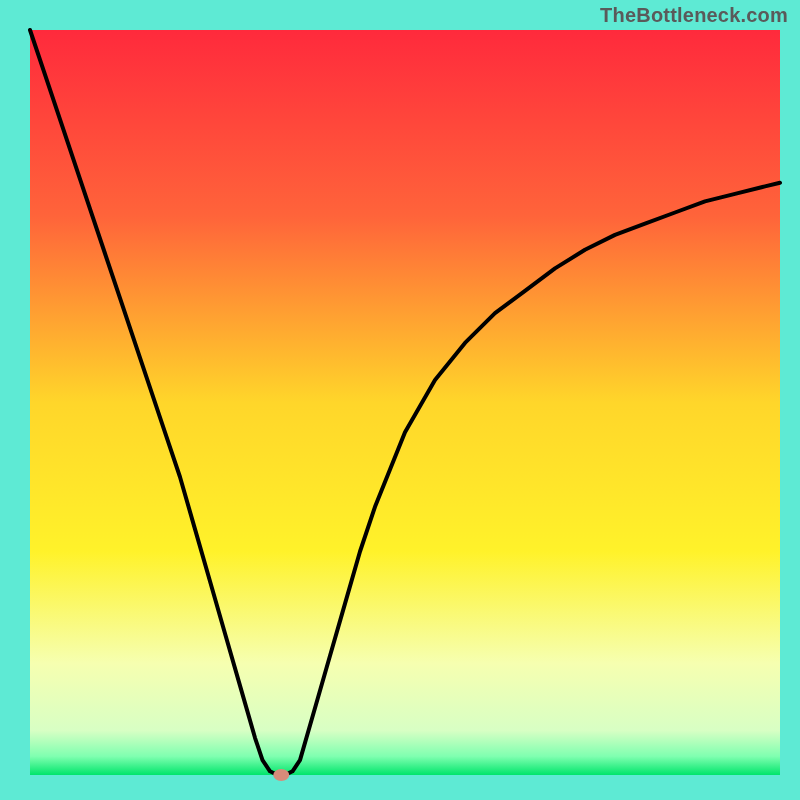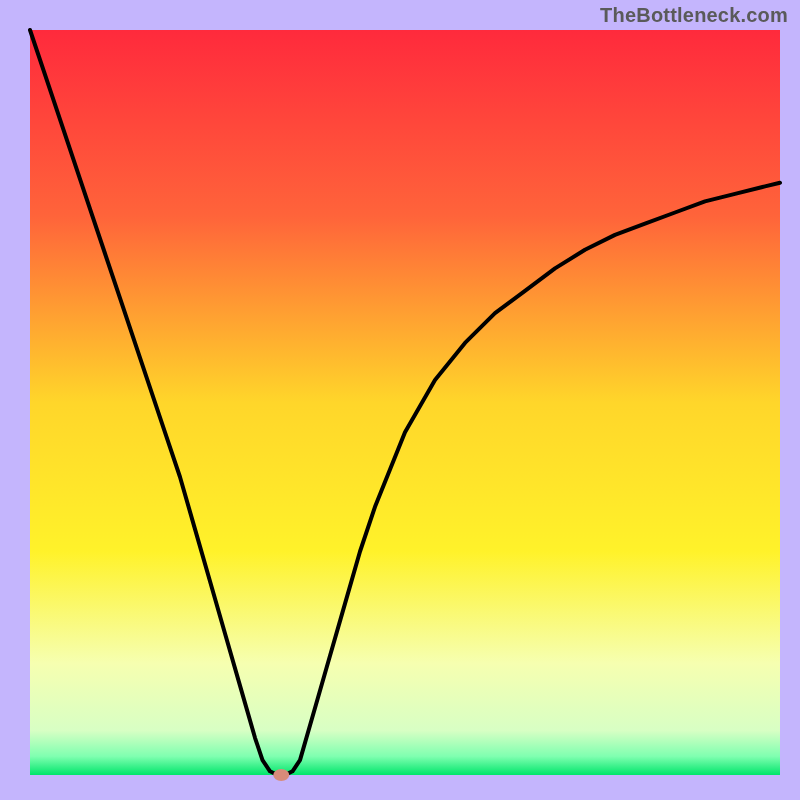--- a/index.html
+++ b/index.html
@@ -8,21 +8,21 @@
     width: 800px;
     height: 800px;
     background: #000;
     overflow: hidden;
     font-family: Arial, Helvetica, sans-serif;
   }
   .stage {
     position: relative;
     width: 800px;
     height: 800px;
-    background: #c4b5fd;
+    background: #5eead4;
   }
   .watermark {
     position: absolute;
     top: 4px;
     right: 12px;
     color: #5a5a5a;
     font-size: 20px;
     font-weight: 600;
     letter-spacing: 0.2px;
     user-select: none;

